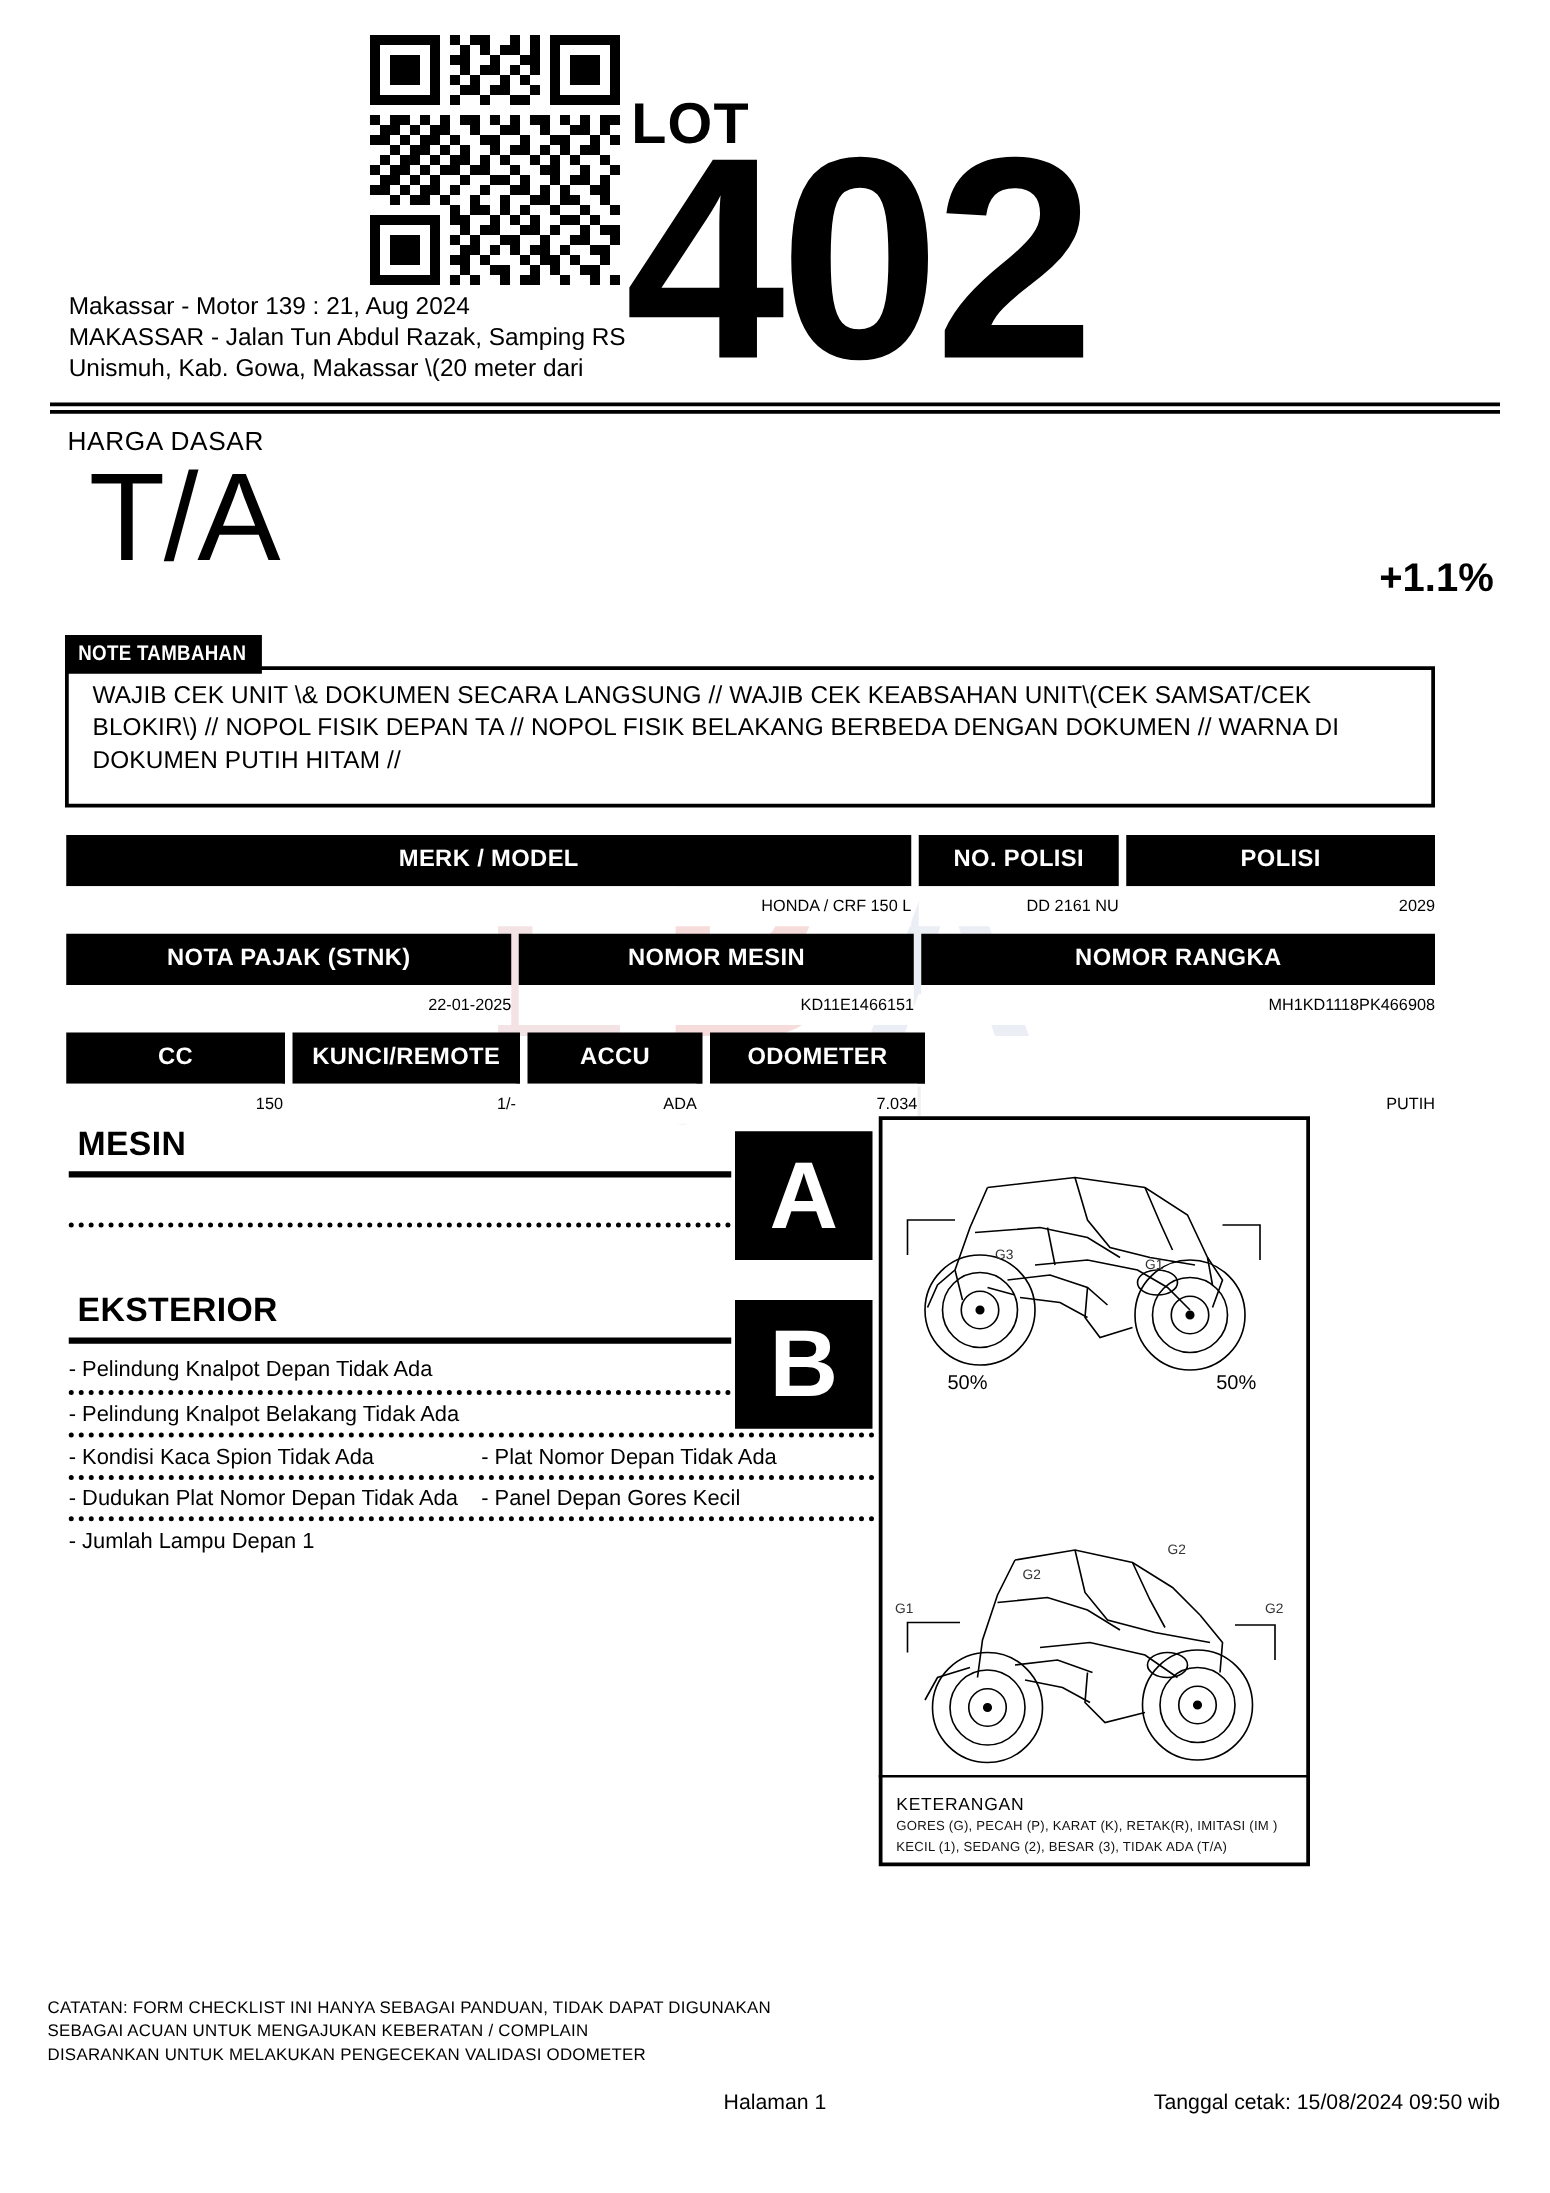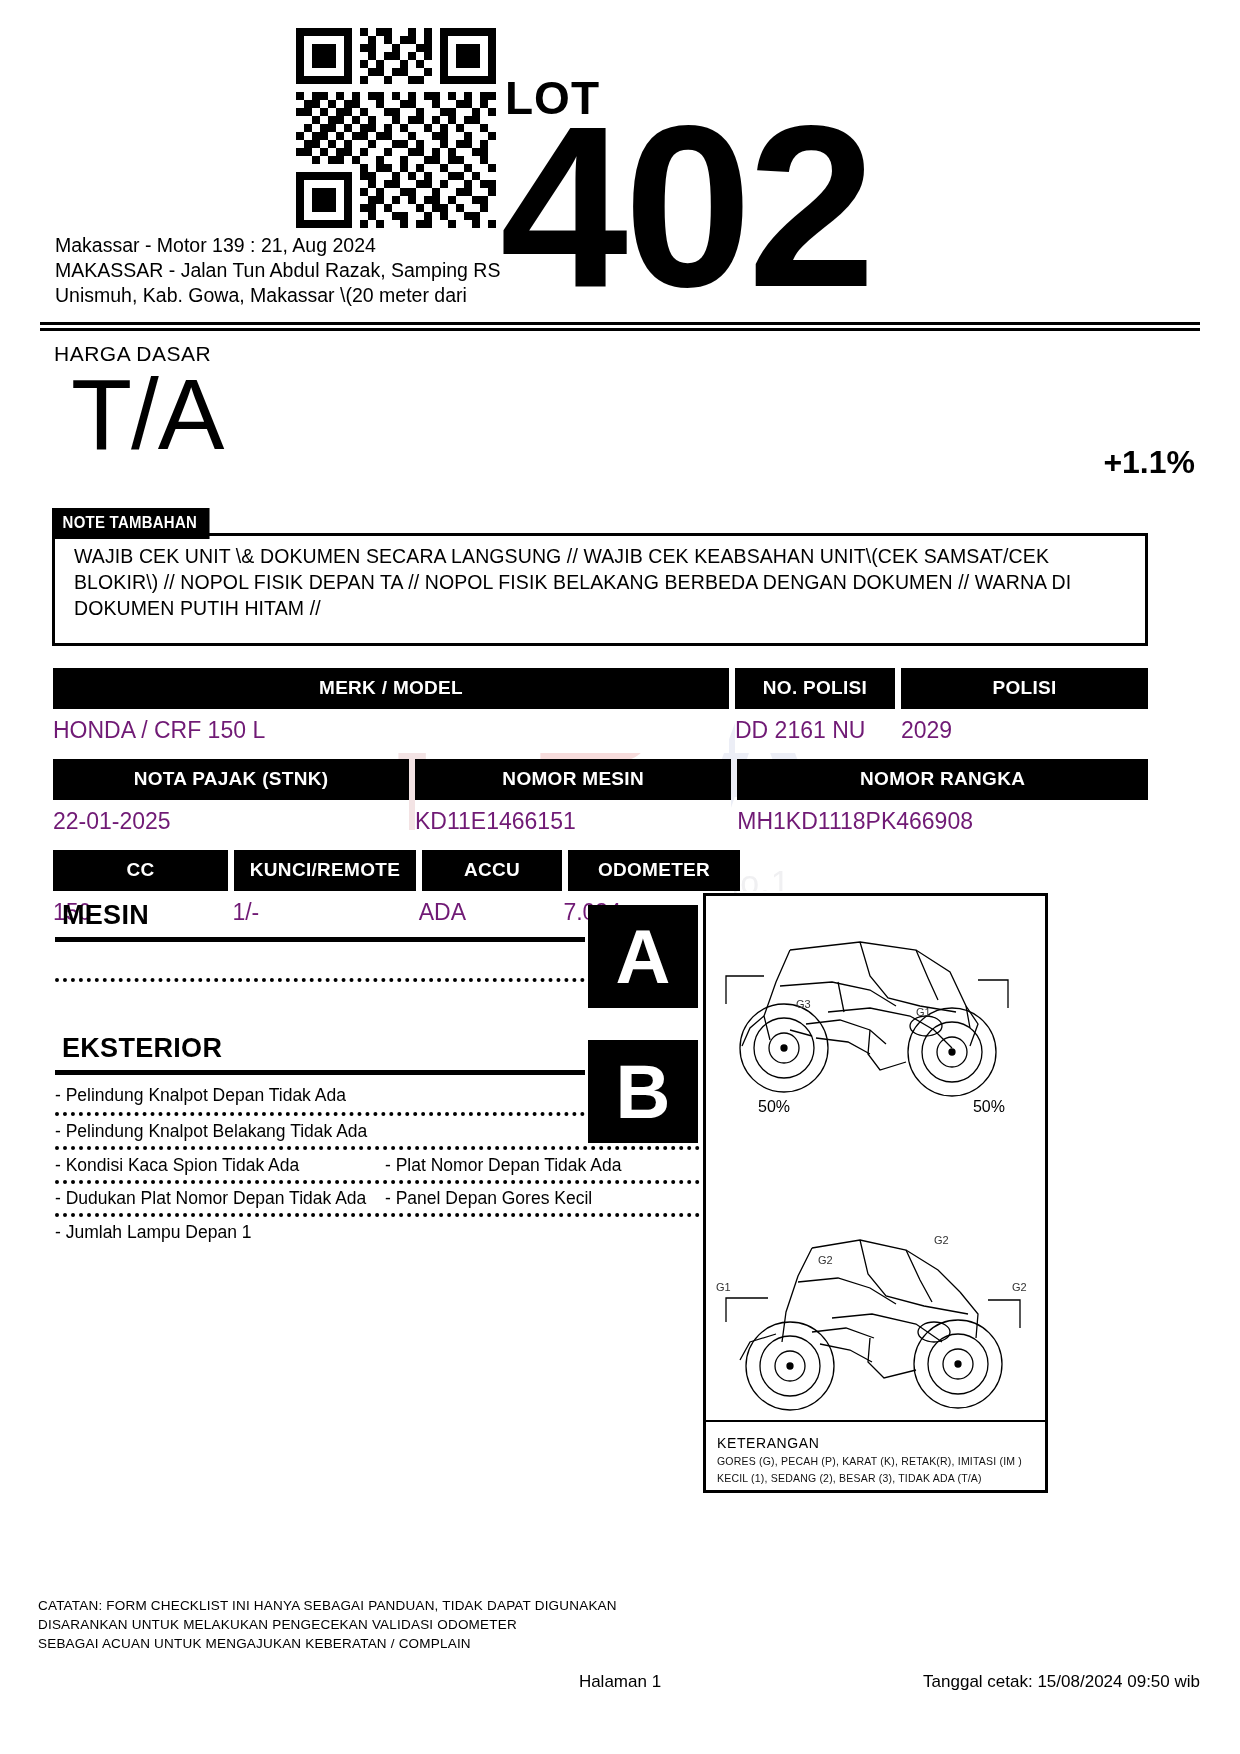--- a/index.html
+++ b/index.html
@@ -33,21 +33,21 @@
 
   
   .note-tab{position:absolute;left:52px;top:508px;background:#000;color:#fff;font-size:17px;font-weight:bold;padding:5px 14px 6px 12px;letter-spacing:.3px;transform:scaleX(.88);transform-origin:left center;}
   .note-box{position:absolute;left:52px;top:533px;width:1096px;height:113px;border:3px solid #000;box-sizing:border-box;}
   .note-text{position:absolute;left:74px;top:543px;width:1055px;font-size:19.5px;line-height:26px;letter-spacing:.1px;}
 
   
   .tbl{position:absolute;left:53px;top:668px;width:1095px;}
   .row{display:flex;width:100%;}
   .hdr{background:#000;color:#fff;font-weight:bold;font-size:19px;text-align:center;padding:9px 0 10px;letter-spacing:.3px;}
-  .val{background:#fff;color:#701a75;font-size:23px;text-align:left;padding:8px 0 9px;}
+  .val{background:#fff;color:#000000;font-size:13px;text-align:right;padding:8px 0 9px;}
   .gap{width:6px;flex:none;background:transparent;}
   .spacer-r{height:6px;}
 
   
   .sec-title{position:absolute;font-size:27px;font-weight:bold;letter-spacing:.3px;}
   .sec-rule{position:absolute;height:5px;background:#000;}
   .dotted{position:absolute;height:0;border-top:4px dotted #000;}
   .chk{position:absolute;font-size:17.5px;}
 
   .grade{position:absolute;background:#000;color:#fff;display:flex;align-items:center;justify-content:center;font-size:76px;font-weight:bold;}
@@ -438,20 +438,20 @@
 
     <div class="ket-div"></div>
     <div class="ket">
       <div class="ket-title">KETERANGAN</div>
       <div class="ket-line">GORES (G), PECAH (P), KARAT (K), RETAK(R), IMITASI (IM )</div>
       <div class="ket-line">KECIL (1), SEDANG (2), BESAR (3), TIDAK ADA (T/A)</div>
     </div>
 
     <div class="foot">
       <div>CATATAN: FORM CHECKLIST INI HANYA SEBAGAI PANDUAN, TIDAK DAPAT DIGUNAKAN</div>
+      <div>SEBAGAI ACUAN UNTUK MENGAJUKAN KEBERATAN / COMPLAIN</div>
       <div>DISARANKAN UNTUK MELAKUKAN PENGECEKAN VALIDASI ODOMETER</div>
-      <div>SEBAGAI ACUAN UNTUK MENGAJUKAN KEBERATAN / COMPLAIN</div>
     </div>
     <div class="halaman">Halaman 1</div>
     <div class="cetak">Tanggal cetak: 15/08/2024 09:50 wib</div>
 
   </div>
 </div>
 
 </body></html>

